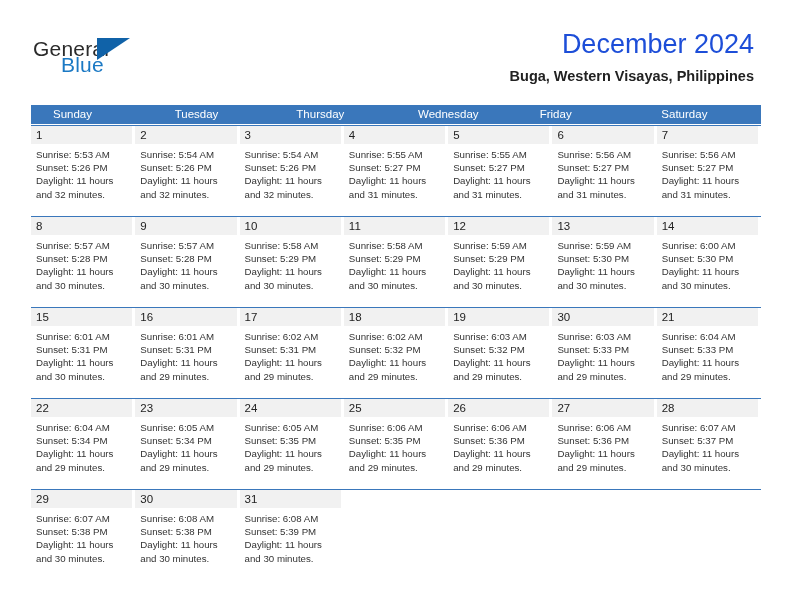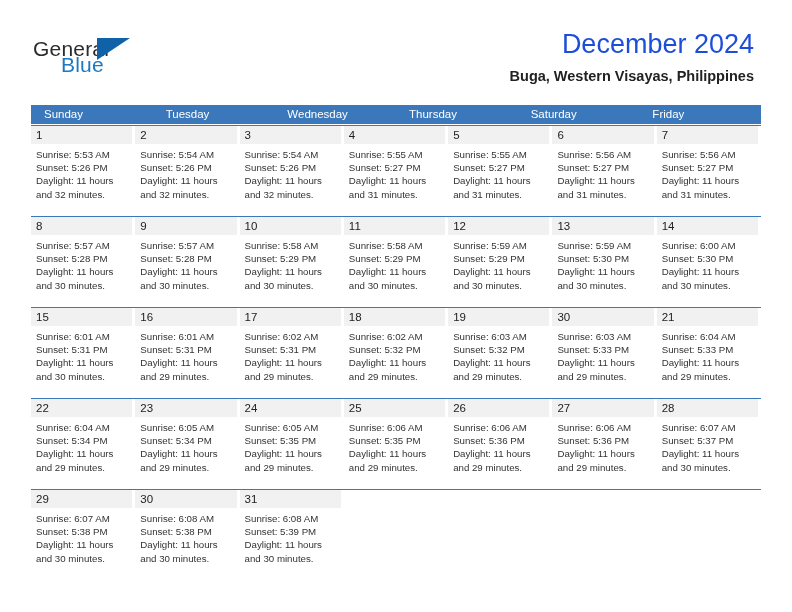--- a/index.html
+++ b/index.html
@@ -100,21 +100,21 @@
   .weekdays {
     display: flex;
     background: #3a77bb;
     height: 19px;
   }
   .weekday {
     flex: 1 1 0;
     color: #ffffff;
     font-size: 11.5px;
     line-height: 19px;
-    padding-left: 13px;
+    padding-left: 22px;
     box-sizing: border-box;
     white-space: nowrap;
   }
 
   .week {
     display: flex;
     border-top: 1.4px solid #3a77bb;
     margin-top: 1px;
   }
   .week:first-of-type {
@@ -174,24 +174,24 @@
       <div class="cal-subtitle">Buga, Western Visayas, Philippines</div>
     </div>
 
   </div>
 
   <div class="calendar">
 
     <div class="weekdays">
       <div class="weekday">Sunday</div>
       <div class="weekday">Tuesday</div>
+      <div class="weekday">Thursday</div>
       <div class="weekday">Wednesday</div>
-      <div class="weekday">Thursday</div>
+      <div class="weekday">Friday</div>
       <div class="weekday">Saturday</div>
-      <div class="weekday">Friday</div>
     </div>
 
     <div class="week">
       <div class="day-cell">
         <div class="daynum-band">
             <span class="daynum">1</span>
           </div>
         <div class="details">
           <div class="detail-line">Sunrise: 5:53 AM</div>
           <div class="detail-line">Sunset: 5:26 PM</div>

